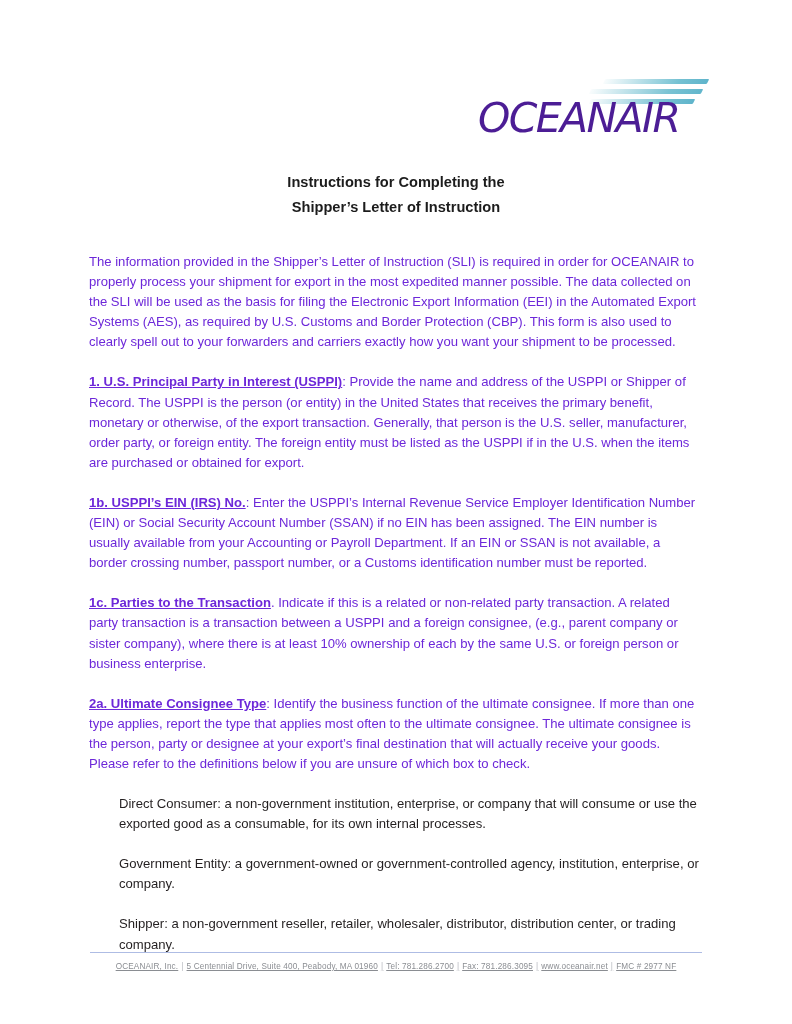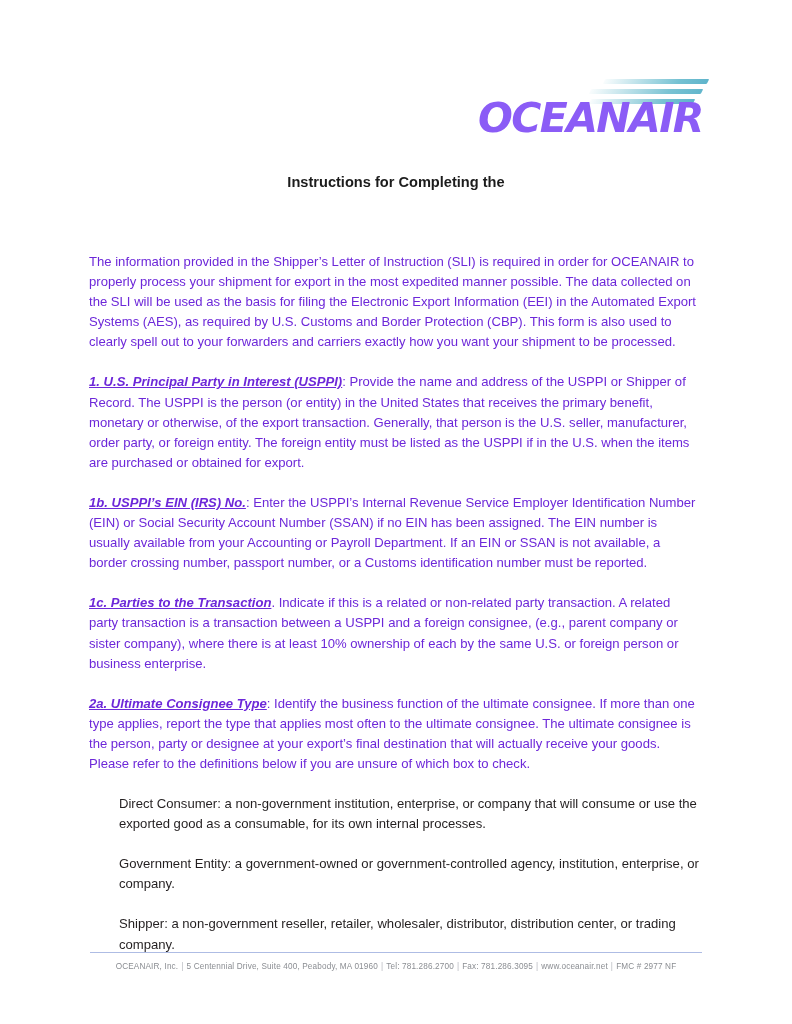--- a/index.html
+++ b/index.html
@@ -60,25 +60,25 @@
     top: 21px;
     right: 14px;
     width: 104px;
     background: linear-gradient(to right, rgba(137,203,216,0.05), rgba(112,190,208,0.95) 70%, #5fb4cb);
   }
   .logo-word {
     position: absolute;
     left: 0px;
     top: 20px;
     font-family: "DejaVu Sans", sans-serif;
-    font-weight: bold;
+    font-weight: normal;
     font-style: italic;
     font-size: 41px;
     letter-spacing: -1.6px;
-    color: #8b5cf6;
+    color: #4c1d95;
     white-space: nowrap;
     line-height: 1;
   }
 
   
   .doc-title {
     position: absolute;
     left: 0;
     top: 170px;
     width: 792px;
@@ -111,21 +111,20 @@
   }
   .defn {
     margin: 0 0 20px 0;
     padding-left: 30px;
     font-size: 13.1px;
     line-height: 20.1px;
   }
   .hd-u {
     font-weight: bold;
     text-decoration: underline;
-    font-style: italic;
   }
   .hd-b {
     font-weight: normal;
   }
 
   
   .footer-rule {
     position: absolute;
     left: 90px;
     top: 952px;
@@ -136,20 +135,21 @@
   .footer-text {
     position: absolute;
     left: 0px;
     top: 962px;
     width: 792px;
     text-align: center;
     font-size: 8.2px;
     letter-spacing: 0.15px;
     color: #8a8d92;
     white-space: nowrap;
+    text-decoration: underline;
   }
   .footer-text .sep {
     color: #b6b9bf;
     padding: 0 3px;
   }
 </style>
 </head>
 <body>
 
 <div class="page">
@@ -158,20 +158,21 @@
     <div class="swooshes">
       <div class="swoosh s1"></div>
       <div class="swoosh s2"></div>
       <div class="swoosh s3"></div>
     </div>
     <div class="logo-word">OCEANAIR</div>
   </div>
 
   <div class="doc-title">
     <span class="line">Instructions for Completing the</span>
+    <span class="line">Shipper’s Letter of Instruction</span>
   </div>
 
   <div class="body-col">
 
     <p class="para">The information provided in the Shipper’s Letter of Instruction (SLI) is required in order for OCEANAIR to properly process your shipment for export in the most expedited manner possible.  The data collected on the SLI will be used as the basis for filing the Electronic Export Information (EEI) in the Automated Export Systems (AES), as required by U.S. Customs and Border Protection (CBP).  This form is also used to clearly spell out to your forwarders and carriers exactly how you want your shipment to be processed.</p>
 
     <p class="para"><span class="hd-u">1. U.S. Principal Party in Interest (USPPI)</span><span>:</span><span>  Provide the name and address of the USPPI or Shipper of Record.  The USPPI is the person (or entity) in the United States that receives the primary benefit, monetary or otherwise, of the export transaction.  Generally, that person is the U.S. seller, manufacturer, order party, or foreign entity.  The foreign entity must be listed as the USPPI if in the U.S. when the items are purchased or obtained for export.</span></p>
 
     <p class="para"><span class="hd-u">1b. USPPI’s EIN (IRS) No.</span><span>:</span><span>  Enter the USPPI’s Internal Revenue Service Employer Identification Number (EIN) or Social Security Account Number (SSAN) if no EIN has been assigned.  The EIN number is usually available from your Accounting or Payroll Department.  If an EIN or SSAN is not available, a border crossing number, passport number, or a Customs identification number must be reported.</span></p>
 

